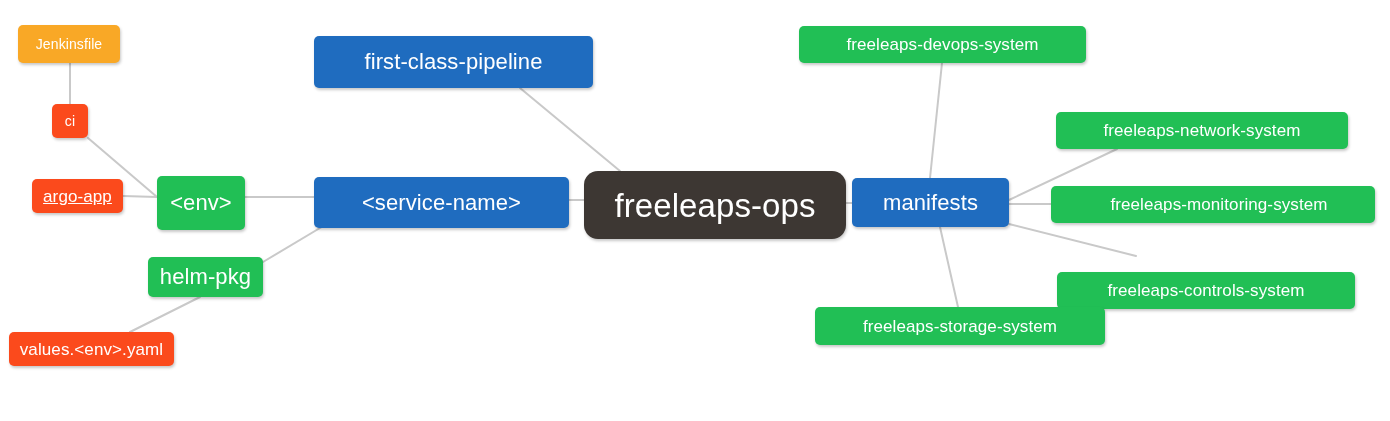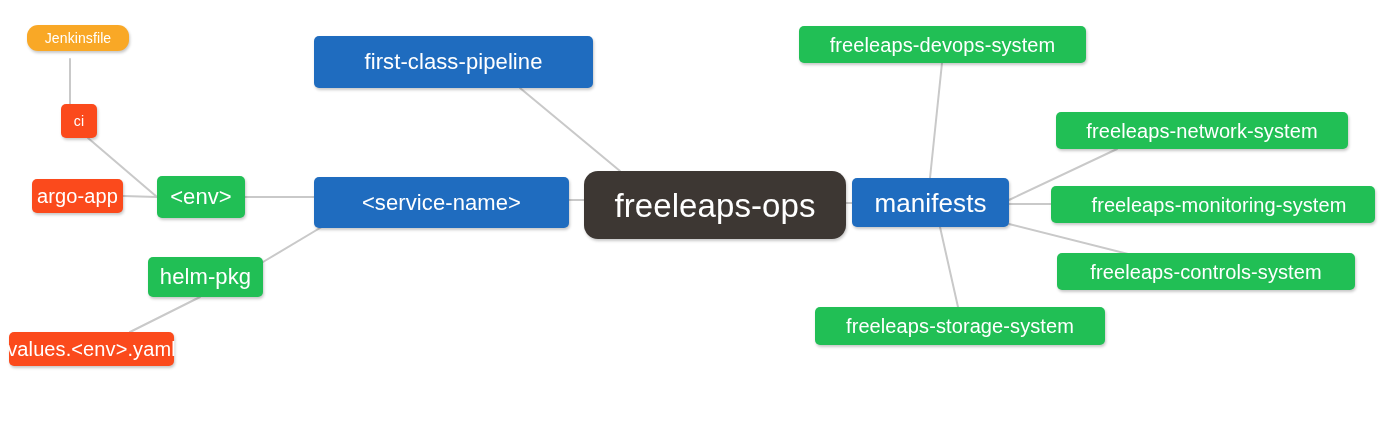--- a/index.html
+++ b/index.html
@@ -45,23 +45,23 @@
     background: #3d3733;
     border-radius: 14px;
     font-size: 33px;
   }
   .node-blue   { background: #1f6cbf; }
   .node-green  { background: #21bf55; }
   .node-red    { background: #fb4a1c; }
   .node-orange { background: #f9a826; }
 
   .size-xl  { font-size: 22px; }
-  .size-lg  { font-size: 26px; }
+  .size-lg  { font-size: 22px; }
   .size-md  { font-size: 22px; }
-  .size-sm  { font-size: 20px; }
+  .size-sm  { font-size: 17px; }
   .size-xs  { font-size: 14px; }
 </style>
 </head>
 <body>
 
 <div id="mindmap">
   <svg id="edge-layer" viewBox="0 0 1390 421" xmlns="http://www.w3.org/2000/svg">
       <line x1="70" y1="59" x2="70" y2="104" stroke="#c9c9c9" stroke-width="2" stroke-linecap="round"></line>
       <line x1="88" y1="138" x2="157" y2="197" stroke="#c9c9c9" stroke-width="2" stroke-linecap="round"></line>
       <line x1="123" y1="196" x2="157" y2="197" stroke="#c9c9c9" stroke-width="2" stroke-linecap="round"></line>
@@ -71,29 +71,29 @@
       <line x1="569" y1="200" x2="584" y2="200" stroke="#c9c9c9" stroke-width="2" stroke-linecap="round"></line>
       <line x1="520" y1="88" x2="620" y2="171" stroke="#c9c9c9" stroke-width="2" stroke-linecap="round"></line>
       <line x1="846" y1="203" x2="852" y2="203" stroke="#c9c9c9" stroke-width="2" stroke-linecap="round"></line>
       <line x1="930" y1="178" x2="942" y2="63" stroke="#c9c9c9" stroke-width="2" stroke-linecap="round"></line>
       <line x1="1009" y1="200" x2="1117" y2="149" stroke="#c9c9c9" stroke-width="2" stroke-linecap="round"></line>
       <line x1="1009" y1="204" x2="1051" y2="204" stroke="#c9c9c9" stroke-width="2" stroke-linecap="round"></line>
       <line x1="1009" y1="224" x2="1136" y2="256" stroke="#c9c9c9" stroke-width="2" stroke-linecap="round"></line>
       <line x1="940" y1="227" x2="958" y2="307" stroke="#c9c9c9" stroke-width="2" stroke-linecap="round"></line>
     </svg>
   <div id="node-layer">
-      <div class="node node-orange size-xs" style="left: 27px; top: 25px; width: 102px; height: 26px; border-radius: 11px;">Jenkinsfile</div>
-      <div class="node node-red size-xs" style="left: 61px; top: 104px; width: 36px; height: 34px;">ci</div>
-      <div class="node node-red size-sm" style="left: 32px; top: 179px; width: 91px; height: 34px;">argo-app</div>
-      <div class="node node-green size-md" style="left: 157px; top: 176px; width: 88px; height: 42px;">&lt;env&gt;</div>
+      <div class="node node-orange size-xs" style="left: 18px; top: 25px; width: 102px; height: 38px;">Jenkinsfile</div>
+      <div class="node node-red size-xs" style="left: 52px; top: 104px; width: 36px; height: 34px;">ci</div>
+      <div class="node node-red size-sm" style="left: 32px; top: 179px; width: 91px; height: 34px; text-decoration: underline;">argo-app</div>
+      <div class="node node-green size-md" style="left: 157px; top: 176px; width: 88px; height: 54px;">&lt;env&gt;</div>
       <div class="node node-green size-md" style="left: 148px; top: 257px; width: 115px; height: 40px;">helm-pkg</div>
       <div class="node node-red size-sm" style="left: 9px; top: 332px; width: 165px; height: 34px;">values.&lt;env&gt;.yaml</div>
       <div class="node node-blue size-xl" style="left: 314px; top: 36px; width: 279px; height: 52px;">first-class-pipeline</div>
       <div class="node node-blue size-xl" style="left: 314px; top: 177px; width: 255px; height: 51px;">&lt;service-name&gt;</div>
       <div class="node node-root" style="left: 584px; top: 171px; width: 262px; height: 68px;">freeleaps-ops</div>
       <div class="node node-blue size-lg" style="left: 852px; top: 178px; width: 157px; height: 49px;">manifests</div>
       <div class="node node-green size-sm" style="left: 799px; top: 26px; width: 287px; height: 37px;">freeleaps-devops-system</div>
       <div class="node node-green size-sm" style="left: 1056px; top: 112px; width: 292px; height: 37px;">freeleaps-network-system</div>
       <div class="node node-green size-sm" style="left: 1051px; top: 186px; width: 324px; height: 37px; padding-left: 12px;">freeleaps-monitoring-system</div>
-      <div class="node node-green size-sm" style="left: 1057px; top: 253px; width: 298px; height: 37px;">freeleaps-controls-system</div>
+      <div class="node node-green size-sm" style="left: 1057px; top: 272px; width: 298px; height: 37px;">freeleaps-controls-system</div>
       <div class="node node-green size-sm" style="left: 815px; top: 307px; width: 290px; height: 38px; text-align: center;">freeleaps-storage-system</div>
     </div>
 </div>
 
 </body></html>

